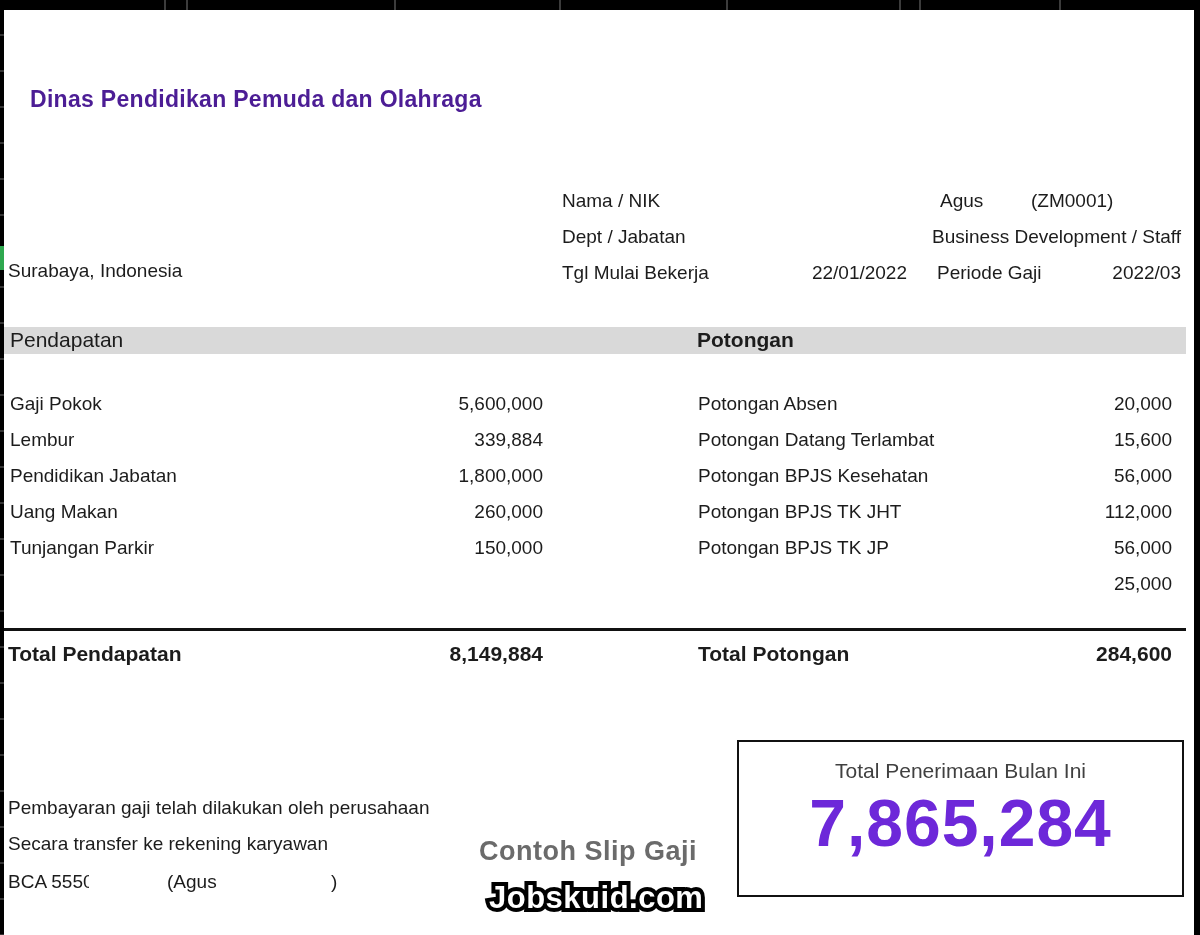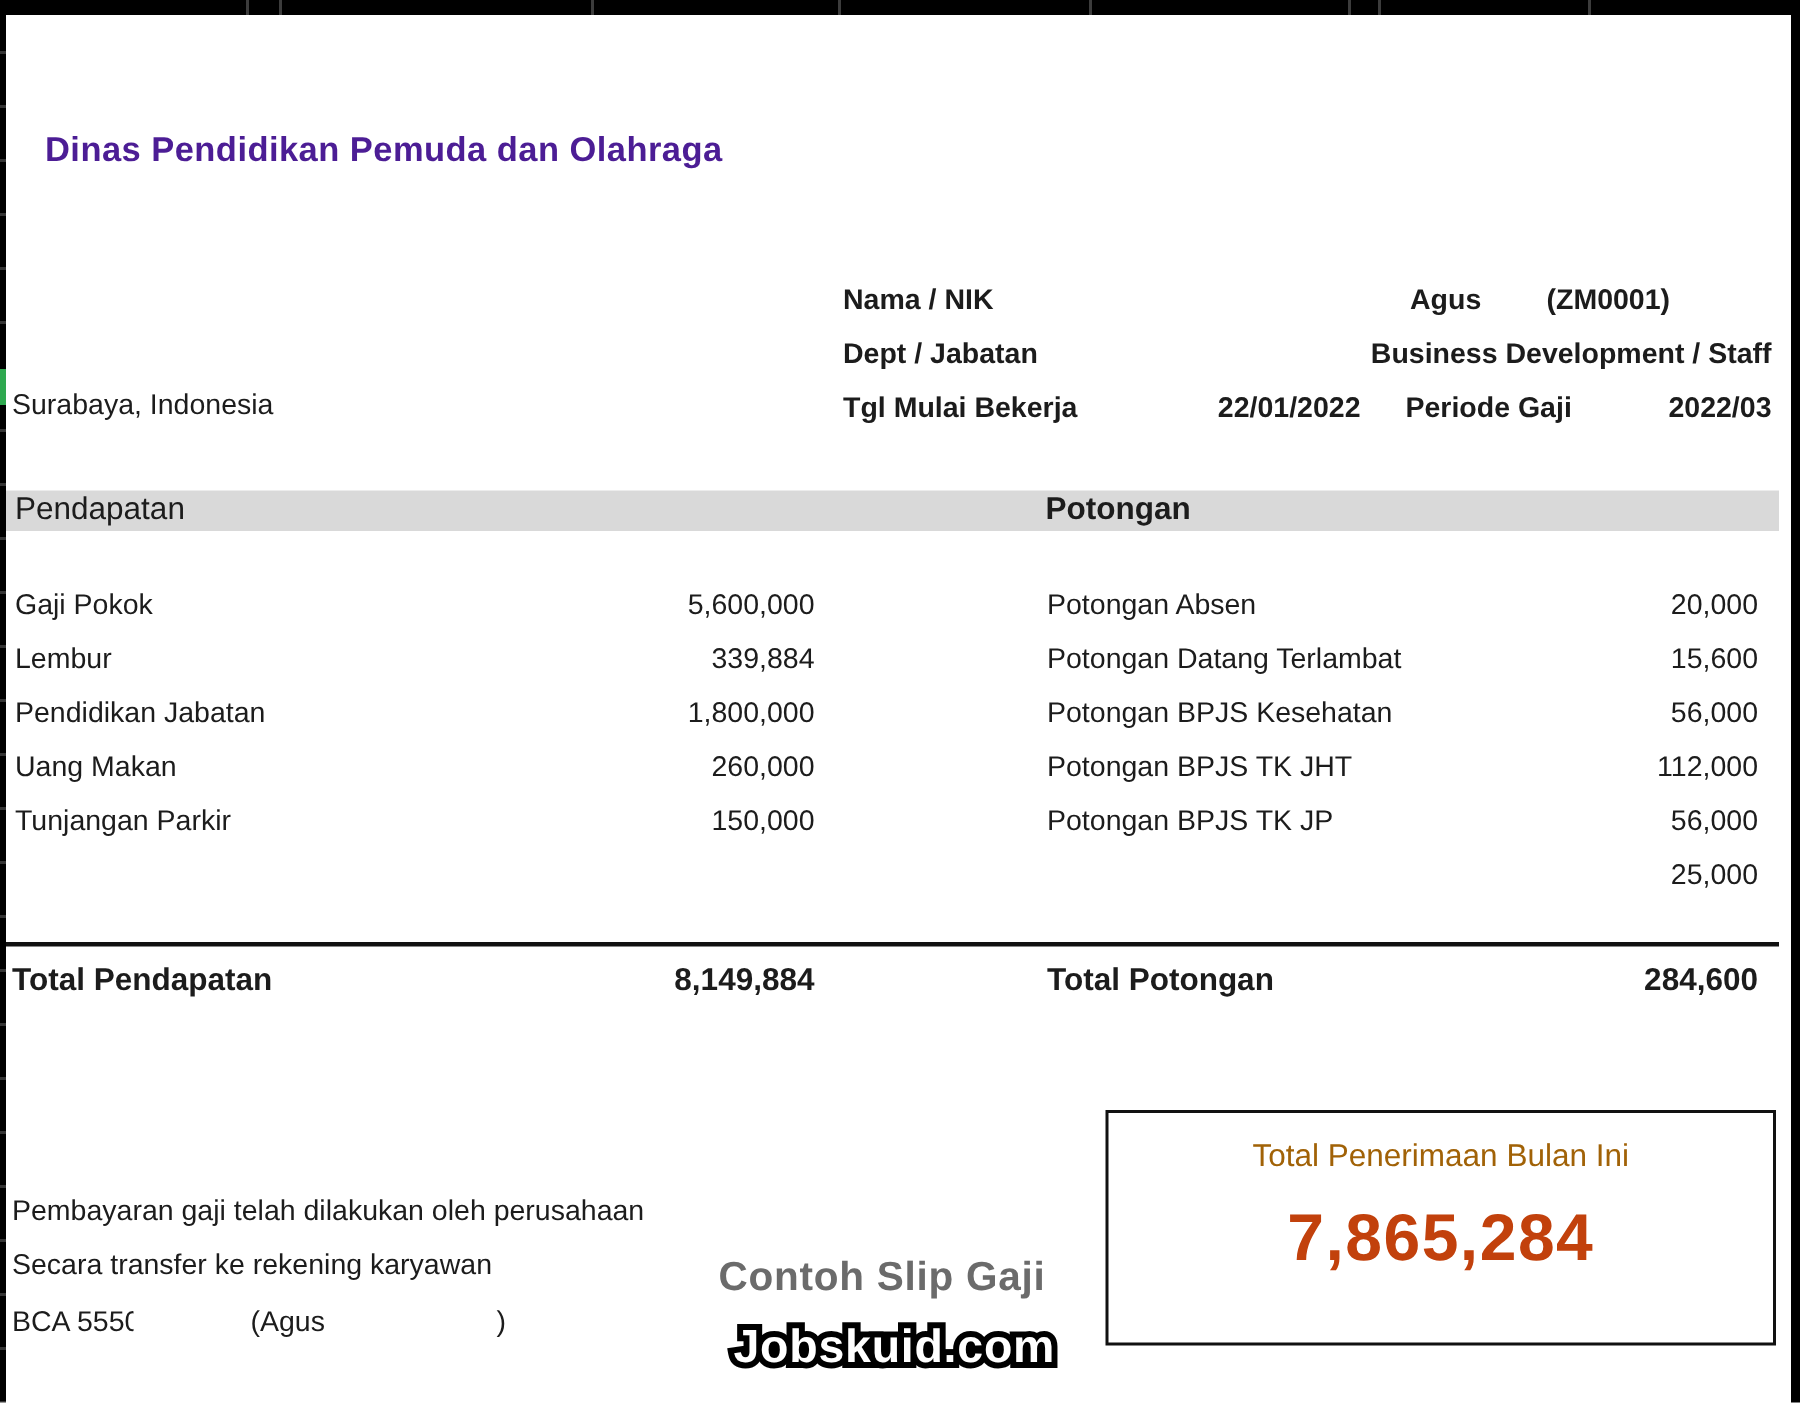--- a/index.html
+++ b/index.html
@@ -29,21 +29,21 @@
   }
   .edge-right { left:1194px; top:0; width:6px; height:935px; background:#000; }
   .green-marker { left:0; top:246px; width:4px; height:24px; background:#2ea84f; }
 
   .company-title {
     left:30px; top:86px; font-size:23px; font-weight:bold;
     color:#4c1d95; letter-spacing:0.3px;
   }
   .location { left:8px; top:260px; font-size:19px; }
 
-  .hrow { left:0; width:1200px; height:26px; font-size:19px; line-height:26px;font-weight:bold; }
+  .hrow { left:0; width:1200px; height:26px; font-size:19px; line-height:26px; }
   .hrow .lbl { position:absolute; left:562px; }
   .val-agus { position:absolute; left:940px; }
   .val-nik { position:absolute; left:1031px; width:150px; }
   .val-dept { position:absolute; left:831px; width:350px; text-align:right; }
   .val-date { position:absolute; left:757px; width:150px; text-align:right; }
   .lbl-periode { position:absolute; left:937px; }
   .val-periode { position:absolute; left:1031px; width:150px; text-align:right; }
 
   .section-bar { left:4px; top:327px; width:1182px; height:27px; background:#d9d9d9; }
   .section-bar .sec-earn { position:absolute; left:6px; top:1px; font-size:21px; font-weight:normal; }
@@ -75,22 +75,22 @@
   }
   .site-wrap { left:489px; top:880px; width:220px; height:45px; font-size:31px; font-weight:800; letter-spacing:0.5px; }
   .site-wrap span { position:absolute; left:0; top:0; white-space:nowrap; }
   .site-stroke { color:#000; -webkit-text-stroke:8px #000; }
   .site-fill { color:#fff; }
 
   .netpay-box {
     left:737px; top:740px; width:447px; height:157px;
     border:2px solid #111; background:#fff; text-align:center;
   }
-  .netpay-label { margin-top:17px; font-size:21px; color:#a16207; }
-  .netpay-amount { margin-top:18px; font-size:44px; font-weight:800; color:#c2410c; letter-spacing:1px; }
+  .netpay-label { margin-top:17px; font-size:21px; color:#404040; }
+  .netpay-amount { margin-top:2px; font-size:66px; font-weight:800; color:#6d28d9; letter-spacing:1px; }
 </style>
 </head>
 <body>
 
 <div class="abs edge-top"></div>
 <div class="abs edge-left"></div>
 <div class="abs edge-right"></div>
 <div class="abs green-marker"></div>
 
 <div class="abs company-title">Dinas Pendidikan Pemuda dan Olahraga</div>

